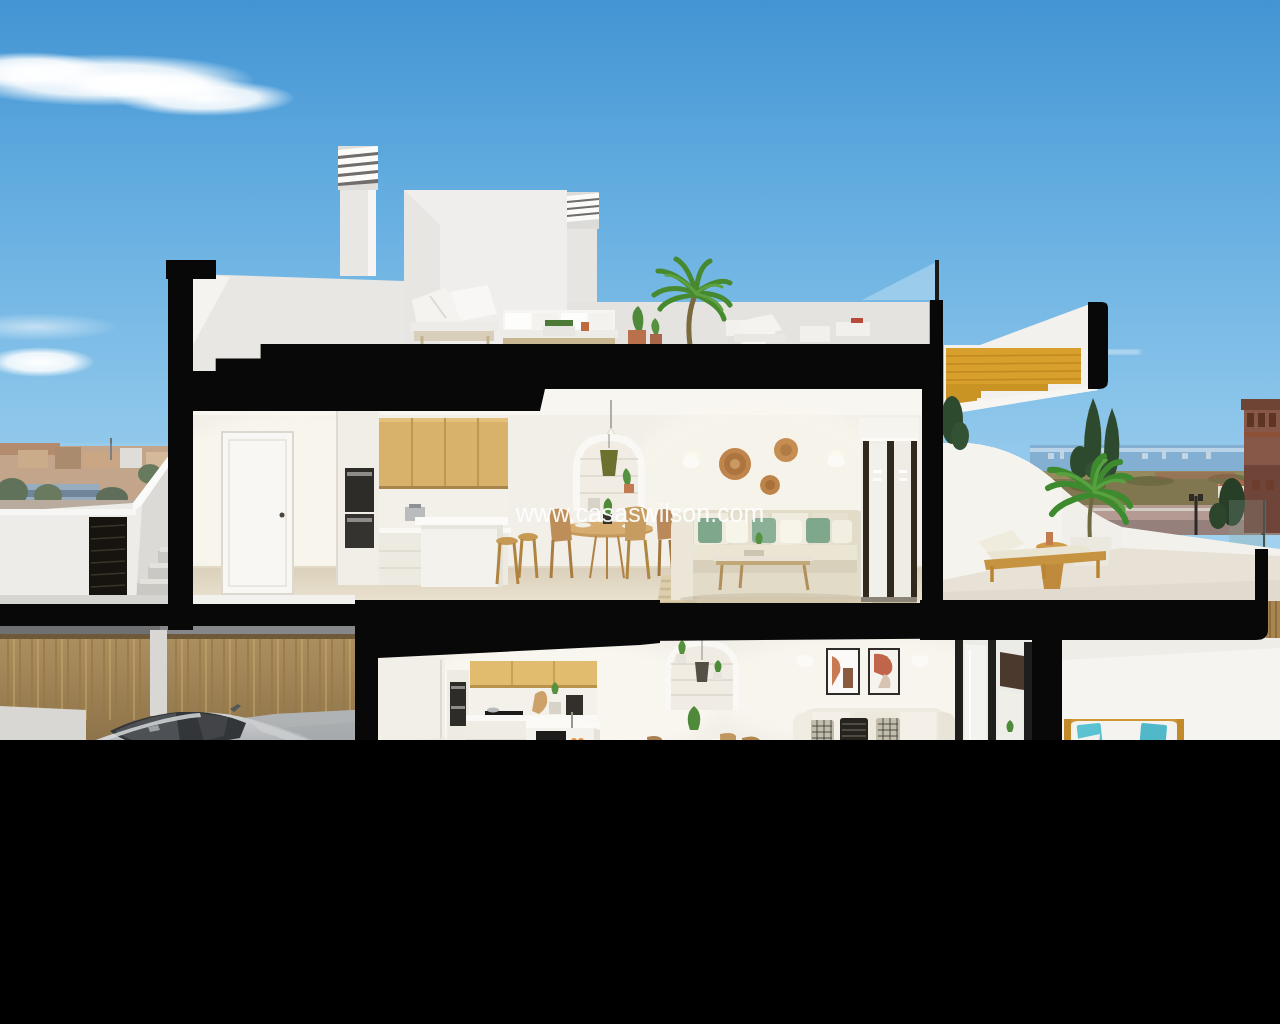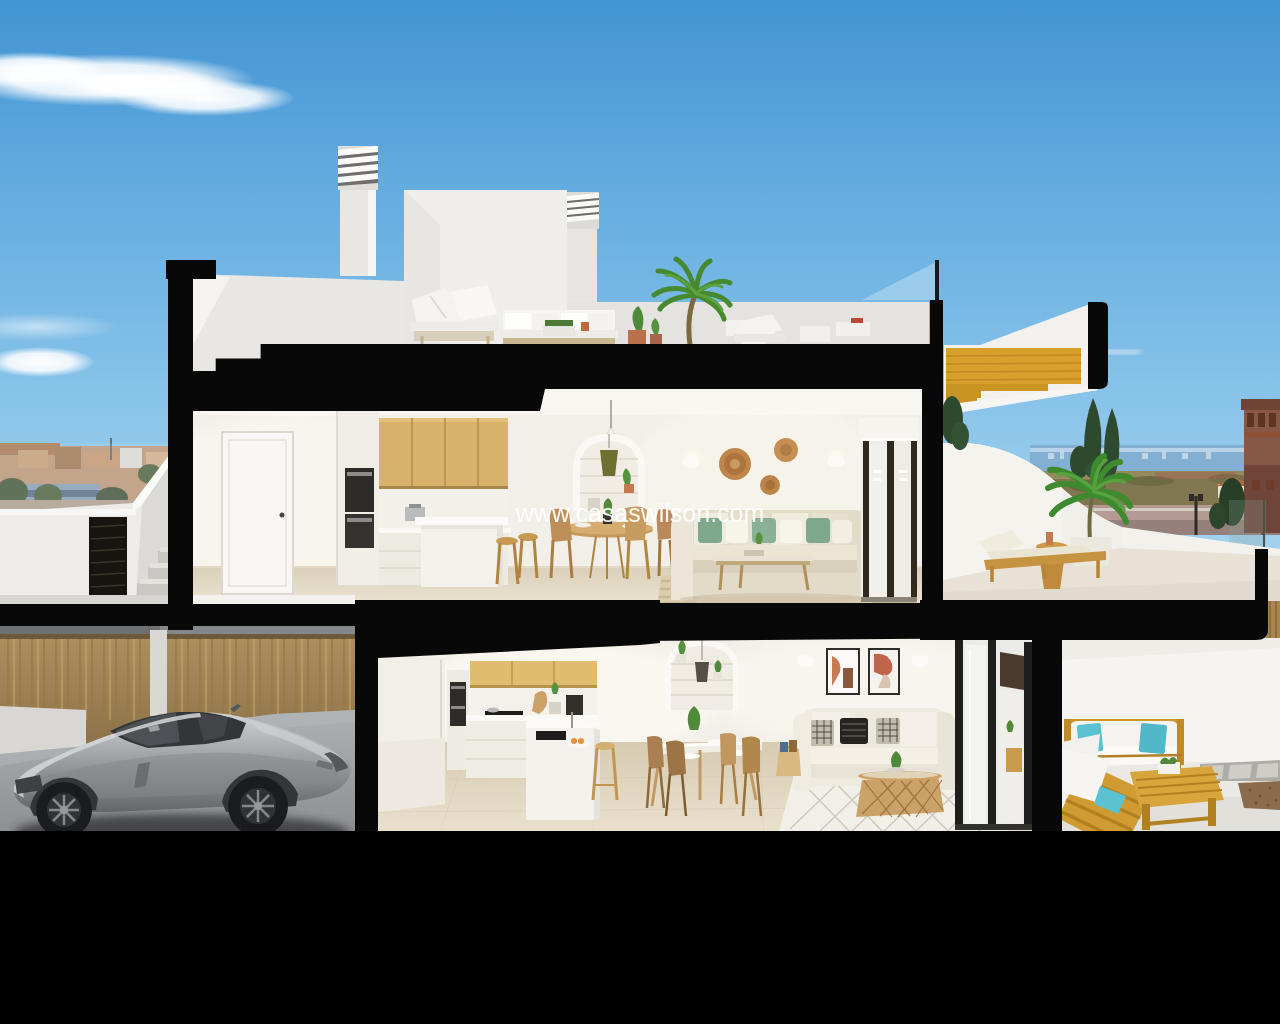--- a/index.html
+++ b/index.html
@@ -1,16 +1,16 @@
 <!DOCTYPE html>
 <html><head>
 <meta charset="utf-8">
 <style>
   html,body{margin:0;padding:0;background:#000;}
-  #stage{position:relative;width:1280px;height:831px;overflow:hidden;font-family:"Liberation Sans",sans-serif;}
+  #stage{position:relative;width:1280px;height:740px;overflow:hidden;font-family:"Liberation Sans",sans-serif;}
   svg{display:block;}
 </style>
 </head>
 <body>
 <div id="stage">
 <svg width="1280" height="1024" viewBox="0 0 1280 1024">
 <defs>
   <linearGradient id="sky" x1="0" y1="0" x2="0" y2="1">
     <stop offset="0" stop-color="#4394D3"></stop>
     <stop offset="0.3" stop-color="#66AFE1"></stop>

